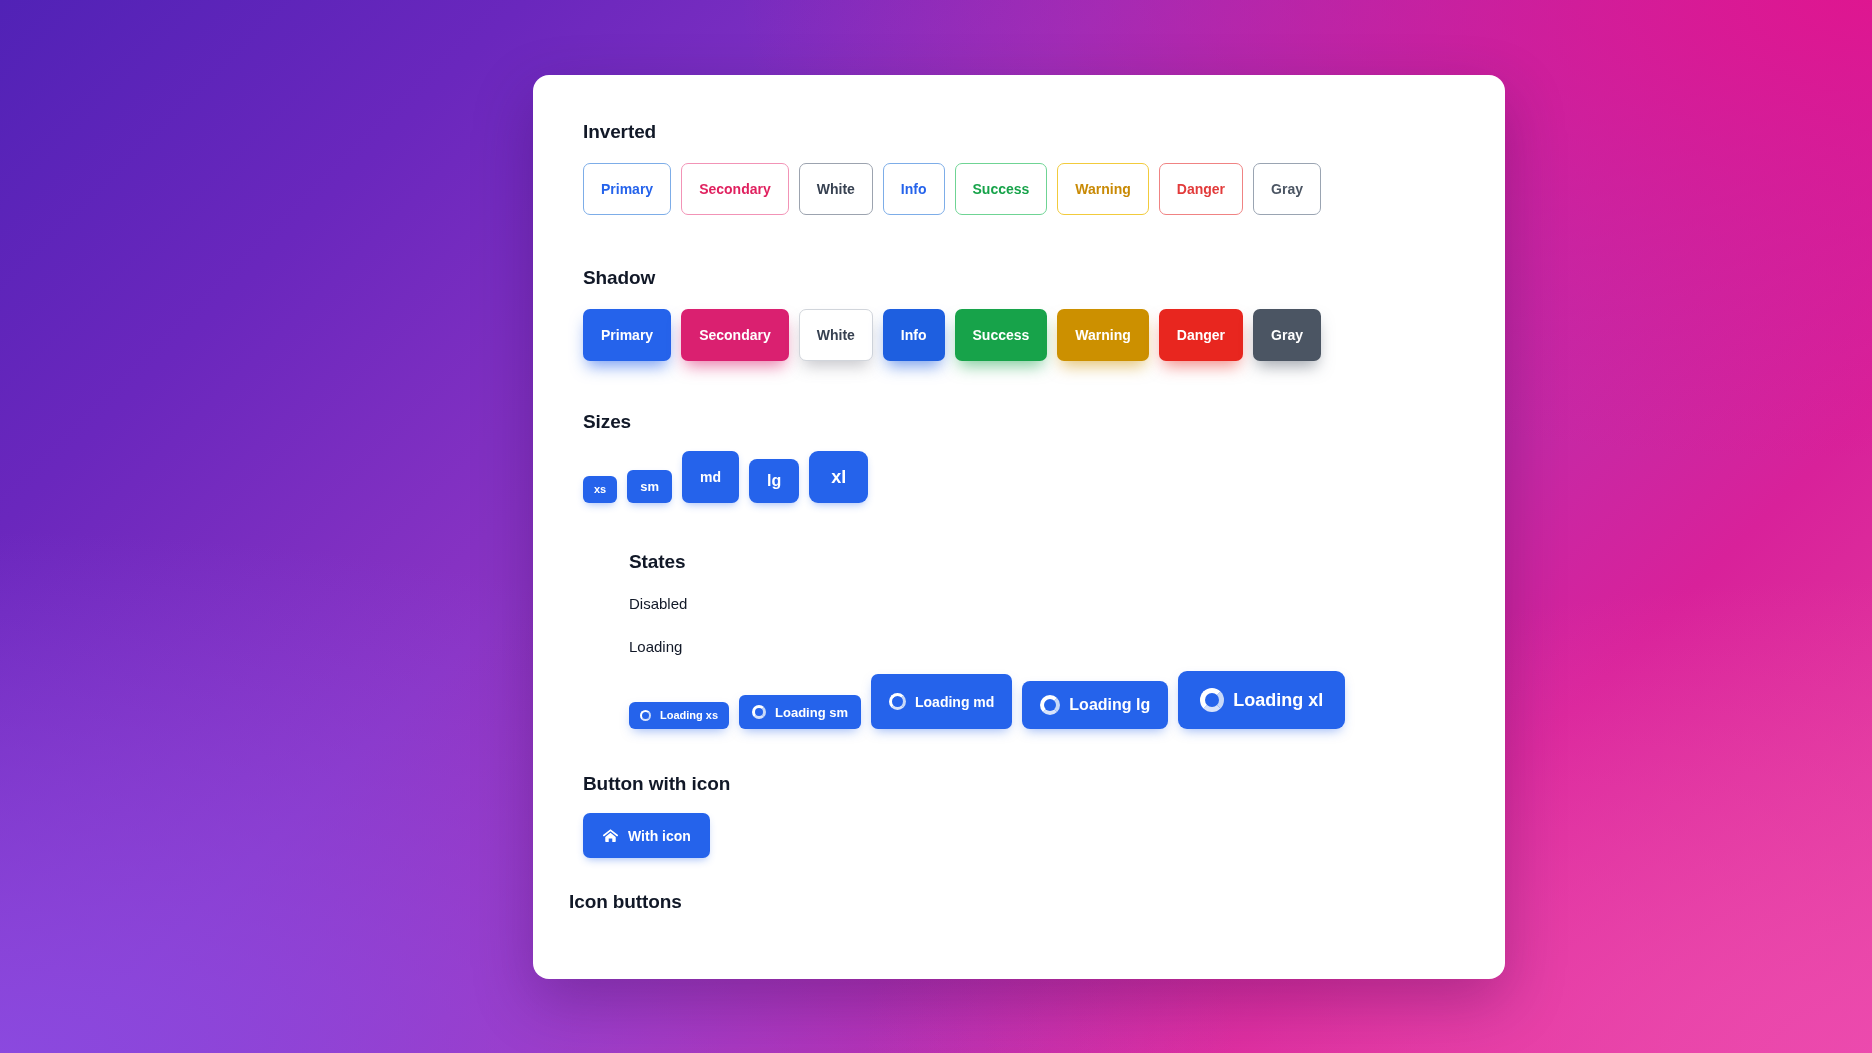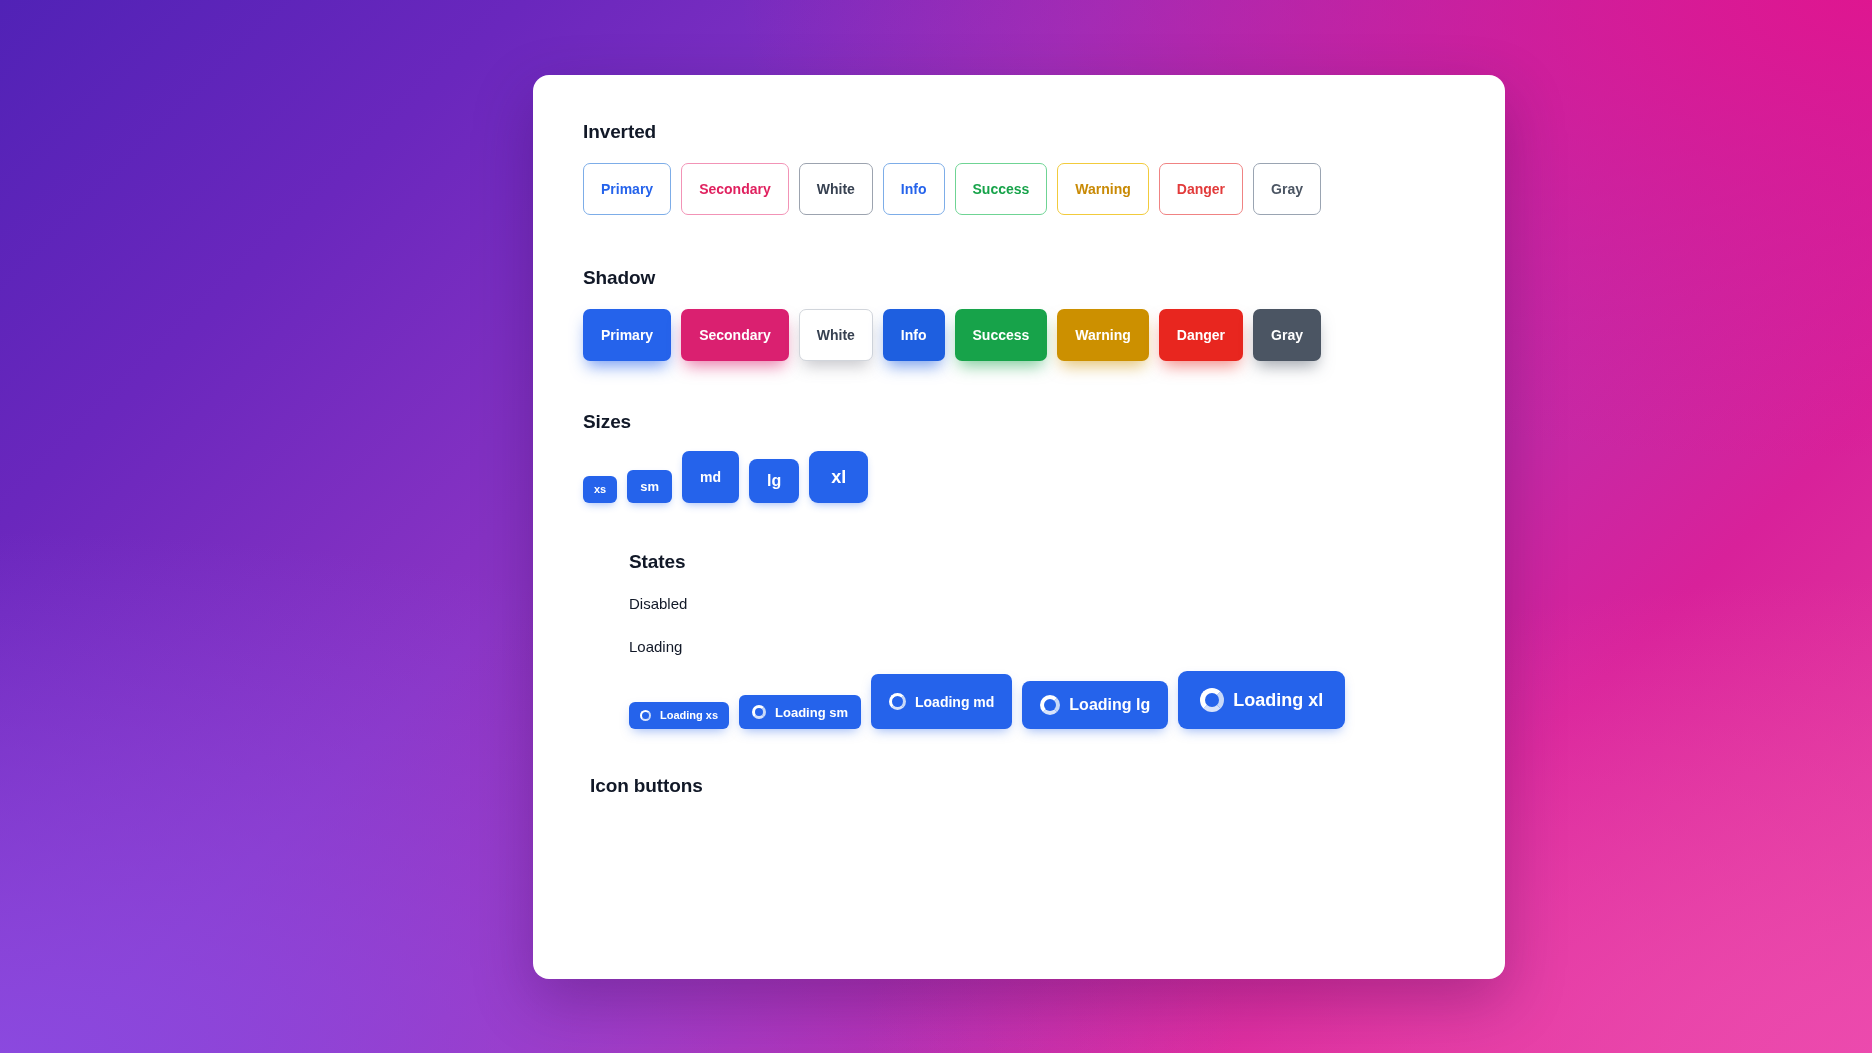--- a/index.html
+++ b/index.html
@@ -209,19 +209,33 @@
           <span class="spinner sp-lg"></span>
           <span>Loading lg</span>
         </button>
         <button class="btn btn-xl loading-btn">
           <span class="spinner sp-xl"></span>
           <span>Loading xl</span>
         </button>
       </div>
     </div>
 
-
-    <div class="section" style="margin-top:46px; padding-left:57px;">
+    <div class="section" style="margin-top:44px;">
+      <h2 class="section-title">Button with icon</h2>
+      <div class="row" style="margin-top:18px;">
+        <button class="btn btn-md size-btn" style="gap:9px; padding:13px 18px;">
+          <span style="display:inline-flex;">
+            <svg width="17" height="17" viewBox="0 0 24 24" fill="#ffffff" aria-hidden="true">
+              <path d="M12 3.2 1.8 11.1c-.5.4-.6 1.1-.2 1.6.4.5 1.1.6 1.6.2L12 6l8.8 6.9c.5.4 1.2.3 1.6-.2.4-.5.3-1.2-.2-1.6L12 3.2z"></path>
+              <path d="M12 8.2 4.6 14v6.1c0 .5.4.9.9.9h4v-4.7h5V21h4c.5 0 .9-.4.9-.9V14L12 8.2z"></path>
+            </svg>
+          </span>
+          <span>With icon</span>
+        </button>
+      </div>
+    </div>
+
+    <div class="section" style="margin-top:33px; padding-left:36px;">
       <h2 class="section-title">Icon buttons</h2>
     </div>
 
   </div>
 </div>
 
 </body></html>

